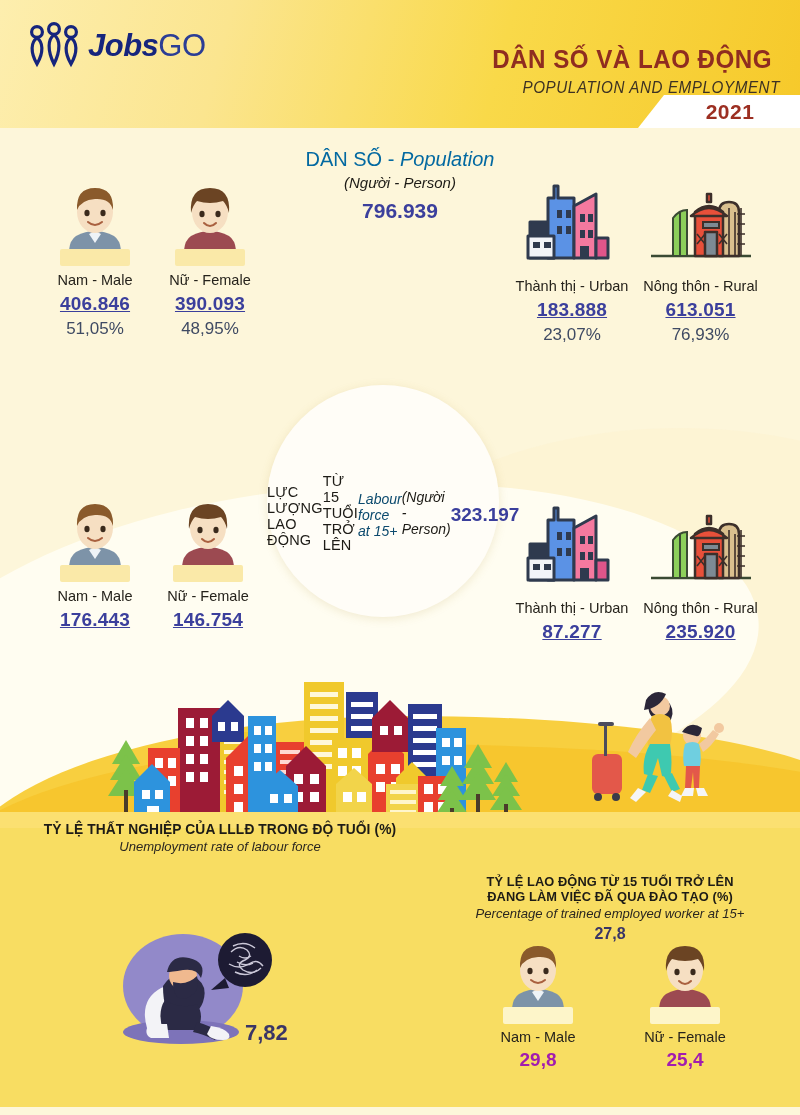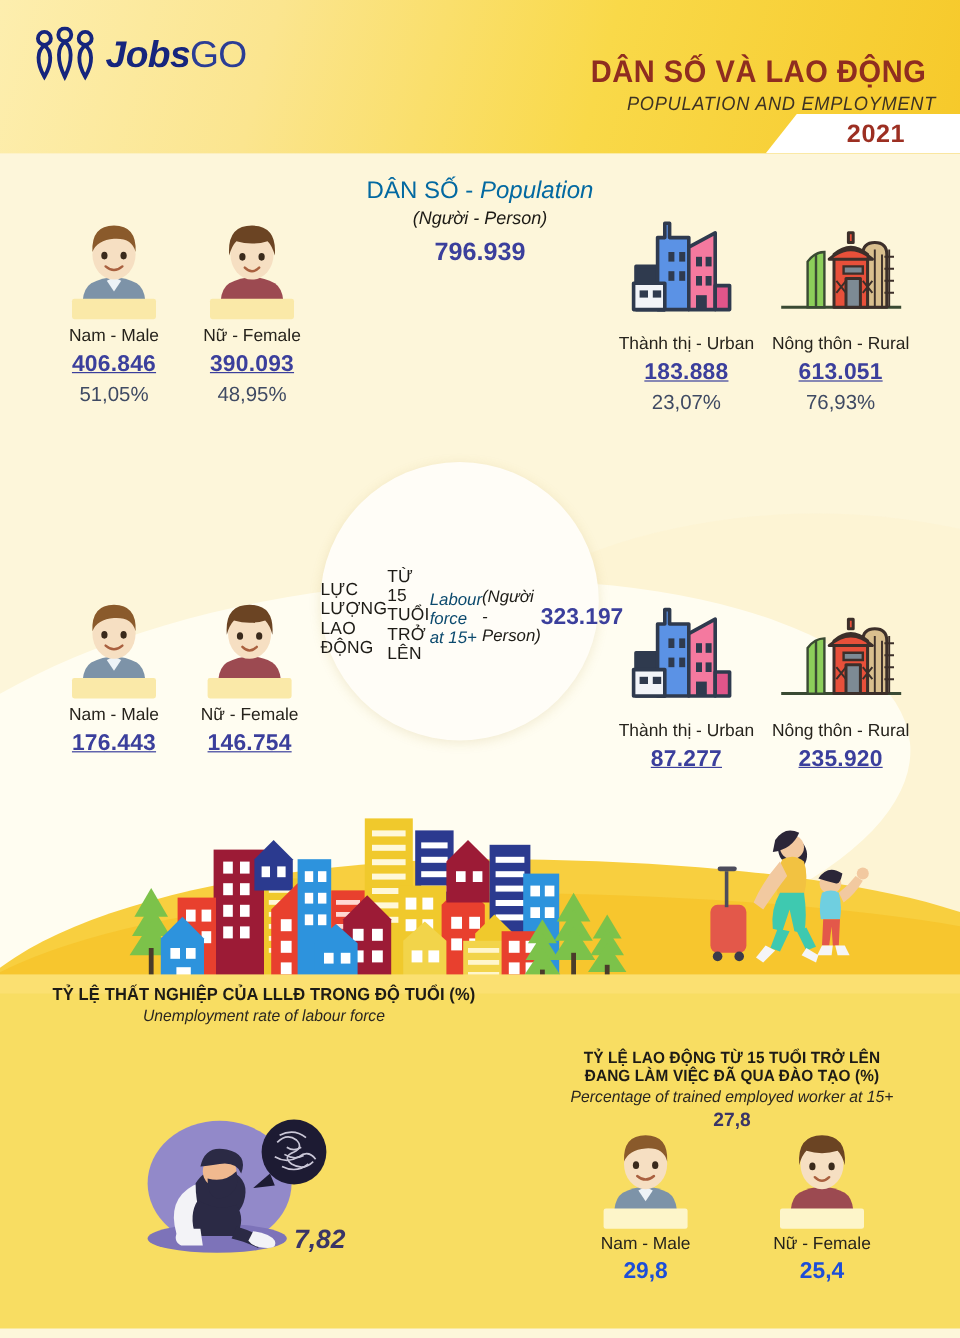--- a/index.html
+++ b/index.html
@@ -59,21 +59,21 @@
   .band-city .wave2{
     position:absolute;left:-60px;top:84px;width:980px;height:200px;
     background:#f6c42c;border-radius:46% 54% 0 0/66% 38% 0 0;opacity:.9;
   }
   .band-city .floor{position:absolute;left:0;bottom:0;width:800px;height:18px;background:#fbe071;}
   .bg-bottom{position:absolute;left:0;top:828px;width:800px;height:287px;background:#f8dd62;}
 
   
   .lbl{font-size:14.5px;color:#26231c;white-space:nowrap;}
   .num{font-size:19px;font-weight:bold;color:#3b3f9c;letter-spacing:0.2px;text-decoration:underline;}
-  .num-dark{font-size:19px;font-weight:bold;color:#1d4ed8;}
+  .num-dark{font-size:19px;font-weight:bold;color:#a21caf;}
   .pct{font-size:17px;color:#3f4a63;}
 
   
   .pop-head{position:absolute;left:250px;top:148px;width:300px;text-align:center;}
   .pop-head .t1{font-size:20px;color:#0369a1;}
   .pop-head .t1 i{font-style:italic;}
   .pop-head .t2{font-size:15px;font-style:italic;color:#1d1b16;margin-top:3px;}
   .pop-head .t3{margin-top:8px;font-size:21px;font-weight:bold;color:#3b3f9c;}
 
   .stat{position:absolute;text-align:center;width:120px;}
@@ -106,21 +106,21 @@
   .circle .c5{font-size:19px;font-weight:bold;color:#3b3f9c;margin-top:6px;}
 
   
   .bsec-title{position:absolute;text-align:center;}
   .bsec-title .l1{font-size:14.5px;font-weight:bold;color:#1d1b16;letter-spacing:.1px;transform:scaleX(.95);}
   .bsec-title .l2{font-size:13.5px;font-weight:bold;color:#1d1b16;letter-spacing:.1px;transform:scaleX(.95);}
   .bsec-title .e1{font-size:13.5px;font-style:italic;color:#2a2620;margin-top:2px;transform:scaleX(.97);}
   .bsec-title .v{font-size:16px;font-weight:bold;color:#3a3566;margin-top:4px;}
 
   .unemp-ill{position:absolute;left:105px;top:928px;width:190px;height:120px;}
-  .unemp-val{position:absolute;left:245px;top:1020px;font-size:22px;font-weight:bold;color:#3a3566;font-style:italic;}
+  .unemp-val{position:absolute;left:245px;top:1020px;font-size:22px;font-weight:bold;color:#3a3566;}
 
   .trained-stat{position:absolute;text-align:center;width:120px;}
   .trained-stat .lbl{margin-top:5px;}
   .trained-stat .num-dark{margin-top:4px;}
 </style>
 </head>
 <body>
 
 <div class="page">
 

